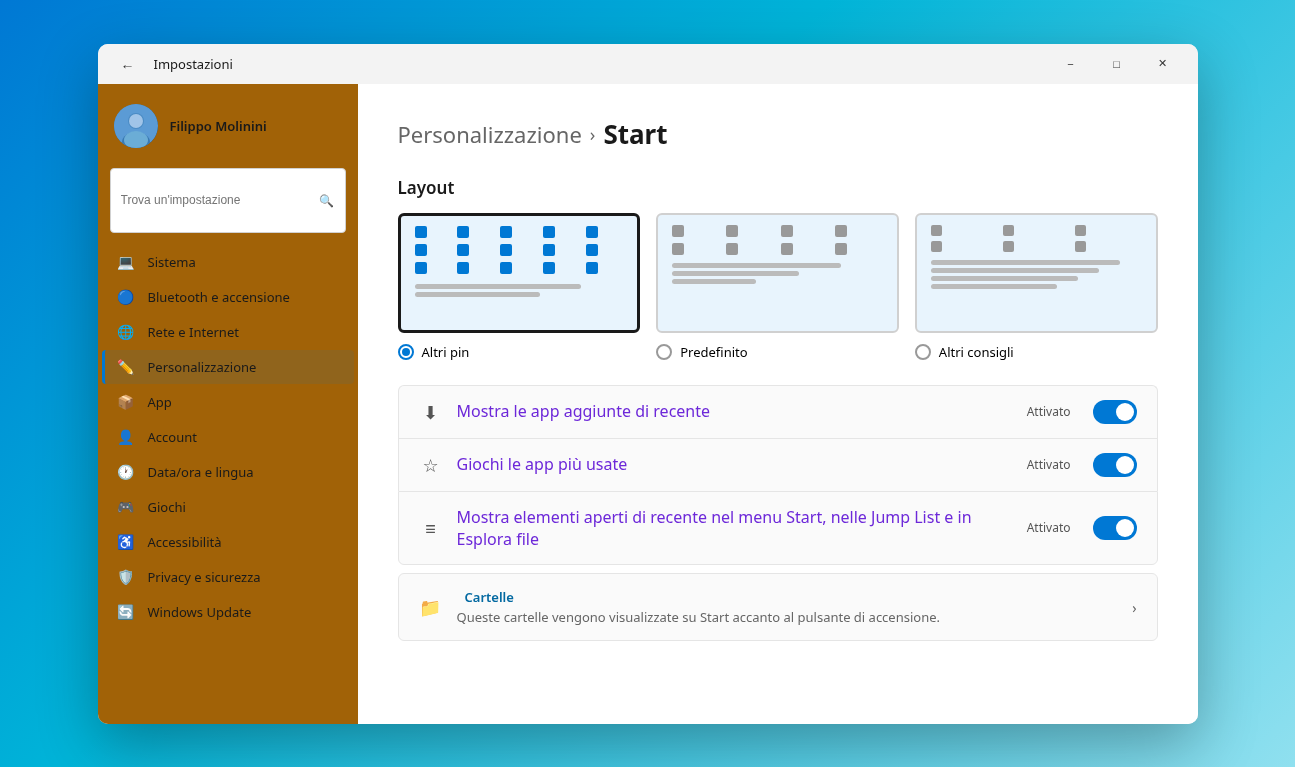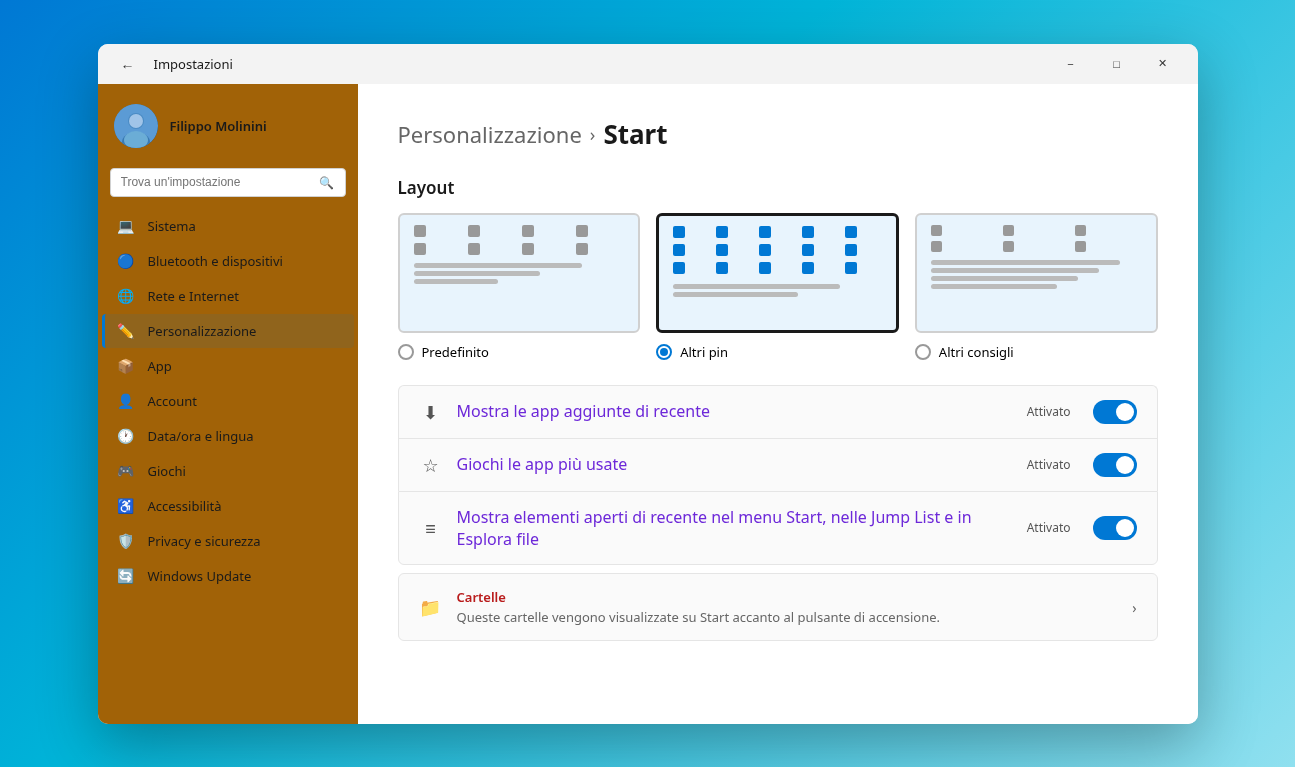--- a/index.html
+++ b/index.html
@@ -107,21 +107,21 @@
       font-weight: 600;
       color: #1a1a1a;
     }
     .search-box {
       margin: 4px 12px 12px;
       display: flex;
       align-items: center;
       background: white;
       border: 1px solid #d1d1d1;
       border-radius: 4px;
-      padding: 5px 10px;
+      padding: 23px 10px;
       gap: 8px;
     }
     .search-box input {
       border: none;
       outline: none;
       font-size: 12px;
       color: #666;
       flex: 1;
       background: transparent;
     }
@@ -292,21 +292,21 @@
       align-items: center;
       padding: 14px 20px;
       border: 1px solid #e5e5e5;
       background: #fafafa;
       border-radius: 6px;
       margin-top: 8px;
       cursor: pointer;
       gap: 14px;
     }
     .folder-content { flex: 1; }
-    .folder-title { font-size: 13px; font-weight: 600; color: #b91c1c; }
+    .folder-title { font-size: 13px; font-weight: 600; color: #0369a1; margin-left: 8px; }
     .folder-desc { font-size: 13px; color: #666; margin-top: 2px; }
     .chevron-right {
       font-size: 14px;
       color: #666;
     }
   </style>
 </head>
 <body>
 
 <div class="window">
@@ -345,21 +345,21 @@
         <span class="search-icon-svg">🔍</span>
       </div>
 
       <div id="sidebar-items">
           <div class="sidebar-item">
     <span class="sidebar-icon">💻</span>
     <span>Sistema</span>
   </div>
           <div class="sidebar-item">
     <span class="sidebar-icon">🔵</span>
-    <span>Bluetooth e dispositivi</span>
+    <span>Bluetooth e accensione</span>
   </div>
           <div class="sidebar-item">
     <span class="sidebar-icon">🌐</span>
     <span>Rete e Internet</span>
   </div>
           <div class="sidebar-item active">
     <span class="sidebar-icon">✏️</span>
     <span>Personalizzazione</span>
   </div>
           <div class="sidebar-item">
@@ -397,20 +397,51 @@
 
       <div class="breadcrumb">
         <span class="breadcrumb-parent">Personalizzazione</span>
         <span class="breadcrumb-sep">›</span>
         <span class="breadcrumb-current">Start</span>
       </div>
 
       <div class="section-label">Layout</div>
       <div class="layout-options" id="layout-options">
           <div class="layout-card">
+    <div class="layout-preview selected">
+
+      <div style="padding:10px 14px 6px; display:grid; grid-template-columns: repeat(5,1fr); gap:6px;">
+        <div style="width:12px;height:12px;border-radius:2px;background:#0078d4;"></div>
+                <div style="width:12px;height:12px;border-radius:2px;background:#0078d4;"></div>
+                <div style="width:12px;height:12px;border-radius:2px;background:#0078d4;"></div>
+                <div style="width:12px;height:12px;border-radius:2px;background:#0078d4;"></div>
+                <div style="width:12px;height:12px;border-radius:2px;background:#0078d4;"></div>
+                <div style="width:12px;height:12px;border-radius:2px;background:#0078d4;"></div>
+                <div style="width:12px;height:12px;border-radius:2px;background:#0078d4;"></div>
+                <div style="width:12px;height:12px;border-radius:2px;background:#0078d4;"></div>
+                <div style="width:12px;height:12px;border-radius:2px;background:#0078d4;"></div>
+                <div style="width:12px;height:12px;border-radius:2px;background:#0078d4;"></div>
+                <div style="width:12px;height:12px;border-radius:2px;background:#0078d4;"></div>
+                <div style="width:12px;height:12px;border-radius:2px;background:#0078d4;"></div>
+                <div style="width:12px;height:12px;border-radius:2px;background:#0078d4;"></div>
+                <div style="width:12px;height:12px;border-radius:2px;background:#0078d4;"></div>
+                <div style="width:12px;height:12px;border-radius:2px;background:#0078d4;"></div>
+      </div>
+      <div style="padding:4px 14px;">
+        <div style="height:5px;background:#bbb;border-radius:3px;margin-bottom:3px;width:80%"></div>
+        <div style="height:5px;background:#bbb;border-radius:3px;width:60%"></div>
+      </div>
+
+    </div>
+    <div class="layout-option">
+      <div class="radio selected"></div>
+      <span>Altri pin</span>
+    </div>
+  </div>
+          <div class="layout-card">
     <div class="layout-preview ">
 
       <div style="padding:10px 14px 4px; display:grid; grid-template-columns: repeat(4,1fr); gap:6px;">
         <div style="width:12px;height:12px;border-radius:2px;background:#999;"></div>
                 <div style="width:12px;height:12px;border-radius:2px;background:#999;"></div>
                 <div style="width:12px;height:12px;border-radius:2px;background:#999;"></div>
                 <div style="width:12px;height:12px;border-radius:2px;background:#999;"></div>
                 <div style="width:12px;height:12px;border-radius:2px;background:#999;"></div>
                 <div style="width:12px;height:12px;border-radius:2px;background:#999;"></div>
                 <div style="width:12px;height:12px;border-radius:2px;background:#999;"></div>
@@ -419,51 +450,20 @@
       <div style="padding:4px 14px;">
         <div style="height:5px;background:#bbb;border-radius:3px;margin-bottom:3px;width:80%"></div>
         <div style="height:5px;background:#bbb;border-radius:3px;width:60%"></div>
         <div style="height:5px;background:#bbb;border-radius:3px;margin-top:3px;width:40%"></div>
       </div>
 
     </div>
     <div class="layout-option">
       <div class="radio unselected"></div>
       <span>Predefinito</span>
-    </div>
-  </div>
-          <div class="layout-card">
-    <div class="layout-preview selected">
-
-      <div style="padding:10px 14px 6px; display:grid; grid-template-columns: repeat(5,1fr); gap:6px;">
-        <div style="width:12px;height:12px;border-radius:2px;background:#0078d4;"></div>
-                <div style="width:12px;height:12px;border-radius:2px;background:#0078d4;"></div>
-                <div style="width:12px;height:12px;border-radius:2px;background:#0078d4;"></div>
-                <div style="width:12px;height:12px;border-radius:2px;background:#0078d4;"></div>
-                <div style="width:12px;height:12px;border-radius:2px;background:#0078d4;"></div>
-                <div style="width:12px;height:12px;border-radius:2px;background:#0078d4;"></div>
-                <div style="width:12px;height:12px;border-radius:2px;background:#0078d4;"></div>
-                <div style="width:12px;height:12px;border-radius:2px;background:#0078d4;"></div>
-                <div style="width:12px;height:12px;border-radius:2px;background:#0078d4;"></div>
-                <div style="width:12px;height:12px;border-radius:2px;background:#0078d4;"></div>
-                <div style="width:12px;height:12px;border-radius:2px;background:#0078d4;"></div>
-                <div style="width:12px;height:12px;border-radius:2px;background:#0078d4;"></div>
-                <div style="width:12px;height:12px;border-radius:2px;background:#0078d4;"></div>
-                <div style="width:12px;height:12px;border-radius:2px;background:#0078d4;"></div>
-                <div style="width:12px;height:12px;border-radius:2px;background:#0078d4;"></div>
-      </div>
-      <div style="padding:4px 14px;">
-        <div style="height:5px;background:#bbb;border-radius:3px;margin-bottom:3px;width:80%"></div>
-        <div style="height:5px;background:#bbb;border-radius:3px;width:60%"></div>
-      </div>
-
-    </div>
-    <div class="layout-option">
-      <div class="radio selected"></div>
-      <span>Altri pin</span>
     </div>
   </div>
           <div class="layout-card">
     <div class="layout-preview ">
 
       <div style="padding:10px 14px 4px; display:grid; grid-template-columns: repeat(3,1fr); gap:5px;">
         <div style="width:11px;height:11px;border-radius:2px;background:#999;"></div>
                 <div style="width:11px;height:11px;border-radius:2px;background:#999;"></div>
                 <div style="width:11px;height:11px;border-radius:2px;background:#999;"></div>
                 <div style="width:11px;height:11px;border-radius:2px;background:#999;"></div>

